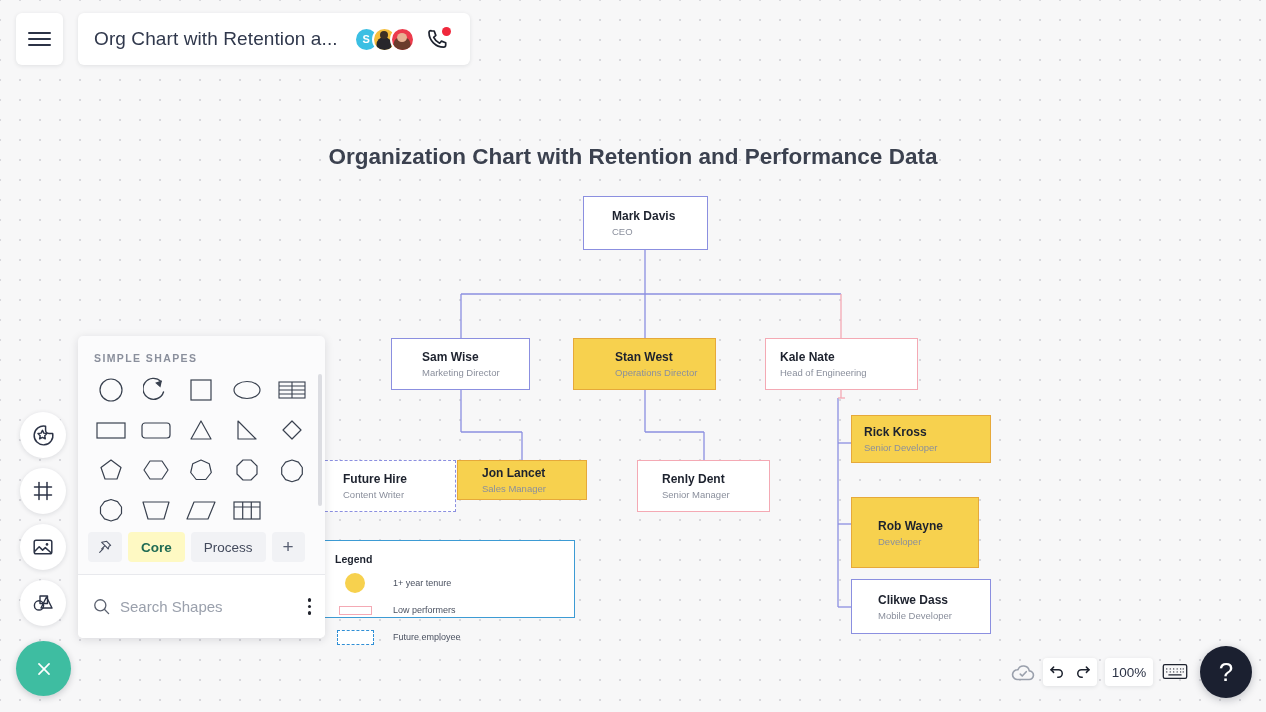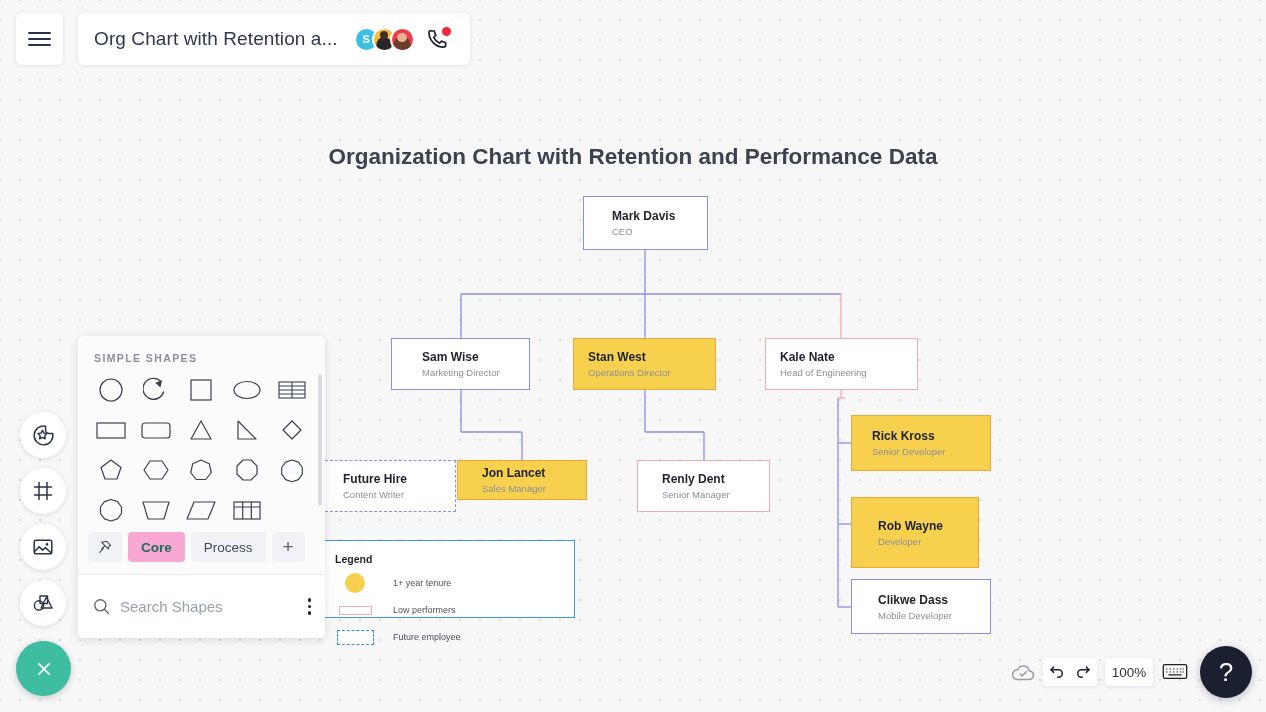--- a/index.html
+++ b/index.html
@@ -142,21 +142,21 @@
     width: 247px; padding: 0 10px;
     display: flex; align-items: center; gap: 6px;
   }
   .tab {
     height: 30px; border-radius: 4px; background: #f1f2f5;
     display: flex; align-items: center; justify-content: center;
     font-size: 13.5px; color: #434a5c; padding: 0 13px;
     cursor: pointer;
   }
   .tab.pin { padding: 0 9px; }
-  .tab.active { background: #f9a8d4; color: #1f6b53; font-weight: bold; }
+  .tab.active { background: #fef9c3; color: #1f6b53; font-weight: bold; }
   .tab.plus { padding: 0 11px; font-size: 19px; color: #596073; }
   .panel-divider {
     position: absolute; left: 0; top: 238px; width: 247px; height: 1px;
     background: #e8e9ed;
   }
   .search-row {
     position: absolute; left: 0; top: 239px; width: 247px; height: 63px;
     background: #ffffff;
     display: flex; align-items: center; padding: 0 14px;
   }
@@ -327,41 +327,41 @@
   </svg>
 
   <div class="node n-blue" style="left:583px;top:196px;width:125px;height:54px;padding-left:28px">
     <div class="nm">Mark Davis</div>
     <div class="rl">CEO</div>
   </div>
   <div class="node n-blue" style="left:391px;top:338px;width:139px;height:52px">
     <div class="nm">Sam Wise</div>
     <div class="rl">Marketing Director</div>
   </div>
-  <div class="node n-yellow" style="left:573px;top:338px;width:143px;height:52px;padding-left:14px">
+  <div class="node n-yellow" style="left:573px;top:338px;width:143px;height:52px;padding-left:41px">
     <div class="nm">Stan West</div>
     <div class="rl">Operations Director</div>
   </div>
   <div class="node n-pink" style="left:765px;top:338px;width:153px;height:52px;padding-left:14px">
     <div class="nm">Kale Nate</div>
     <div class="rl">Head of Engineering</div>
   </div>
   <div class="node n-dashed" style="left:320px;top:460px;width:136px;height:52px;padding-left:22px">
     <div class="nm">Future Hire</div>
     <div class="rl">Content Writer</div>
   </div>
   <div class="node n-yellow" style="left:457px;top:460px;width:130px;height:40px;padding-left:24px">
     <div class="nm">Jon Lancet</div>
     <div class="rl">Sales Manager</div>
   </div>
   <div class="node n-pink" style="left:637px;top:460px;width:133px;height:52px;padding-left:24px">
     <div class="nm">Renly Dent</div>
     <div class="rl">Senior Manager</div>
   </div>
-  <div class="node n-yellow" style="left:851px;top:415px;width:140px;height:56px;padding-left:20px">
+  <div class="node n-yellow" style="left:851px;top:415px;width:140px;height:48px;padding-left:12px">
     <div class="nm">Rick Kross</div>
     <div class="rl">Senior Developer</div>
   </div>
   <div class="node n-yellow" style="left:851px;top:497px;width:128px;height:71px;padding-left:26px">
     <div class="nm">Rob Wayne</div>
     <div class="rl">Developer</div>
   </div>
   <div class="node n-blue" style="left:851px;top:579px;width:140px;height:55px;padding-left:26px">
     <div class="nm">Clikwe Dass</div>
     <div class="rl">Mobile Developer</div>

